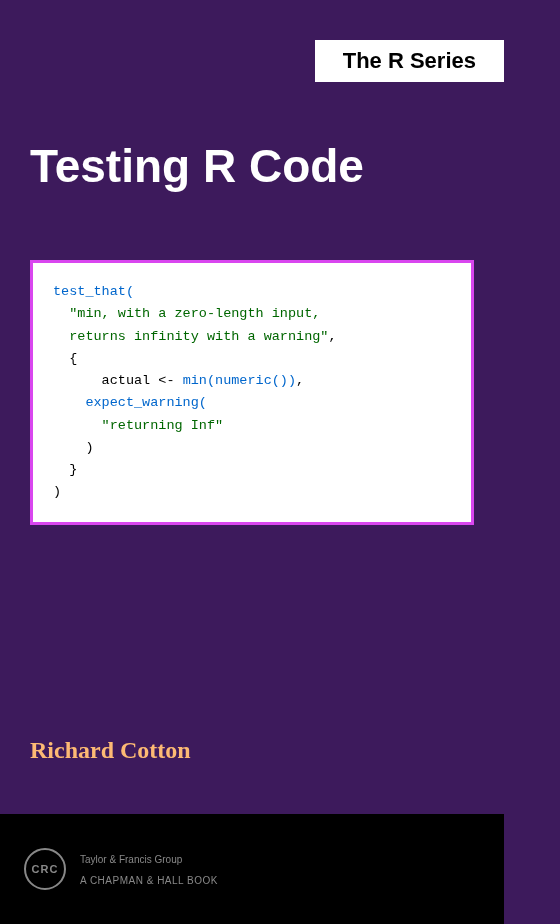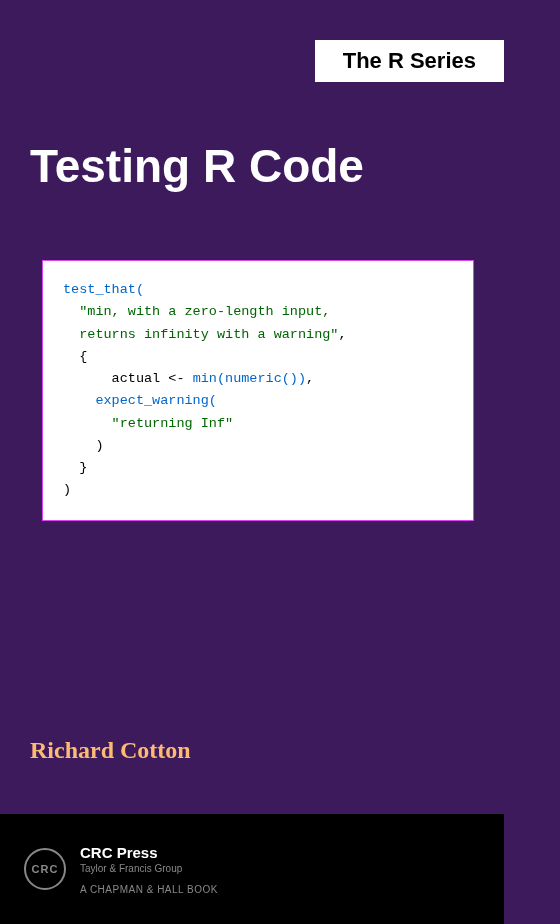--- a/index.html
+++ b/index.html
@@ -49,24 +49,24 @@
       font-size: 46px;
       font-weight: bold;
       font-family: Arial, sans-serif;
       line-height: 1.15;
     }
 
     
     .code-block {
       position: absolute;
       top: 260px;
-      left: 42px;
+      left: 30px;
       right: 30px;
       background-color: #ffffff;
-      border: 1px solid #d946ef;
+      border: 3px solid #d946ef;
       padding: 18px 20px;
       font-family: 'Courier New', Courier, monospace;
       font-size: 13.5px;
       line-height: 1.65;
       color: #000000;
     }
 
     .code-line {
       display: block;
       white-space: pre;
@@ -180,19 +180,18 @@
 
   <div class="author-name">Richard Cotton</div>
 
   <div class="bottom-bar">
     <div class="crc-logo">
       <div class="crc-circle">
         <span class="crc-text">CRC</span>
       </div>
     </div>
     <div class="bottom-content">
-      <span class="publisher-name">CRC Press</span>
       <span class="publisher-sub">Taylor &amp; Francis Group</span>
       <span class="chapman-text">A CHAPMAN &amp; HALL BOOK</span>
     </div>
   </div>
 
 </div>
 
 </body></html>

